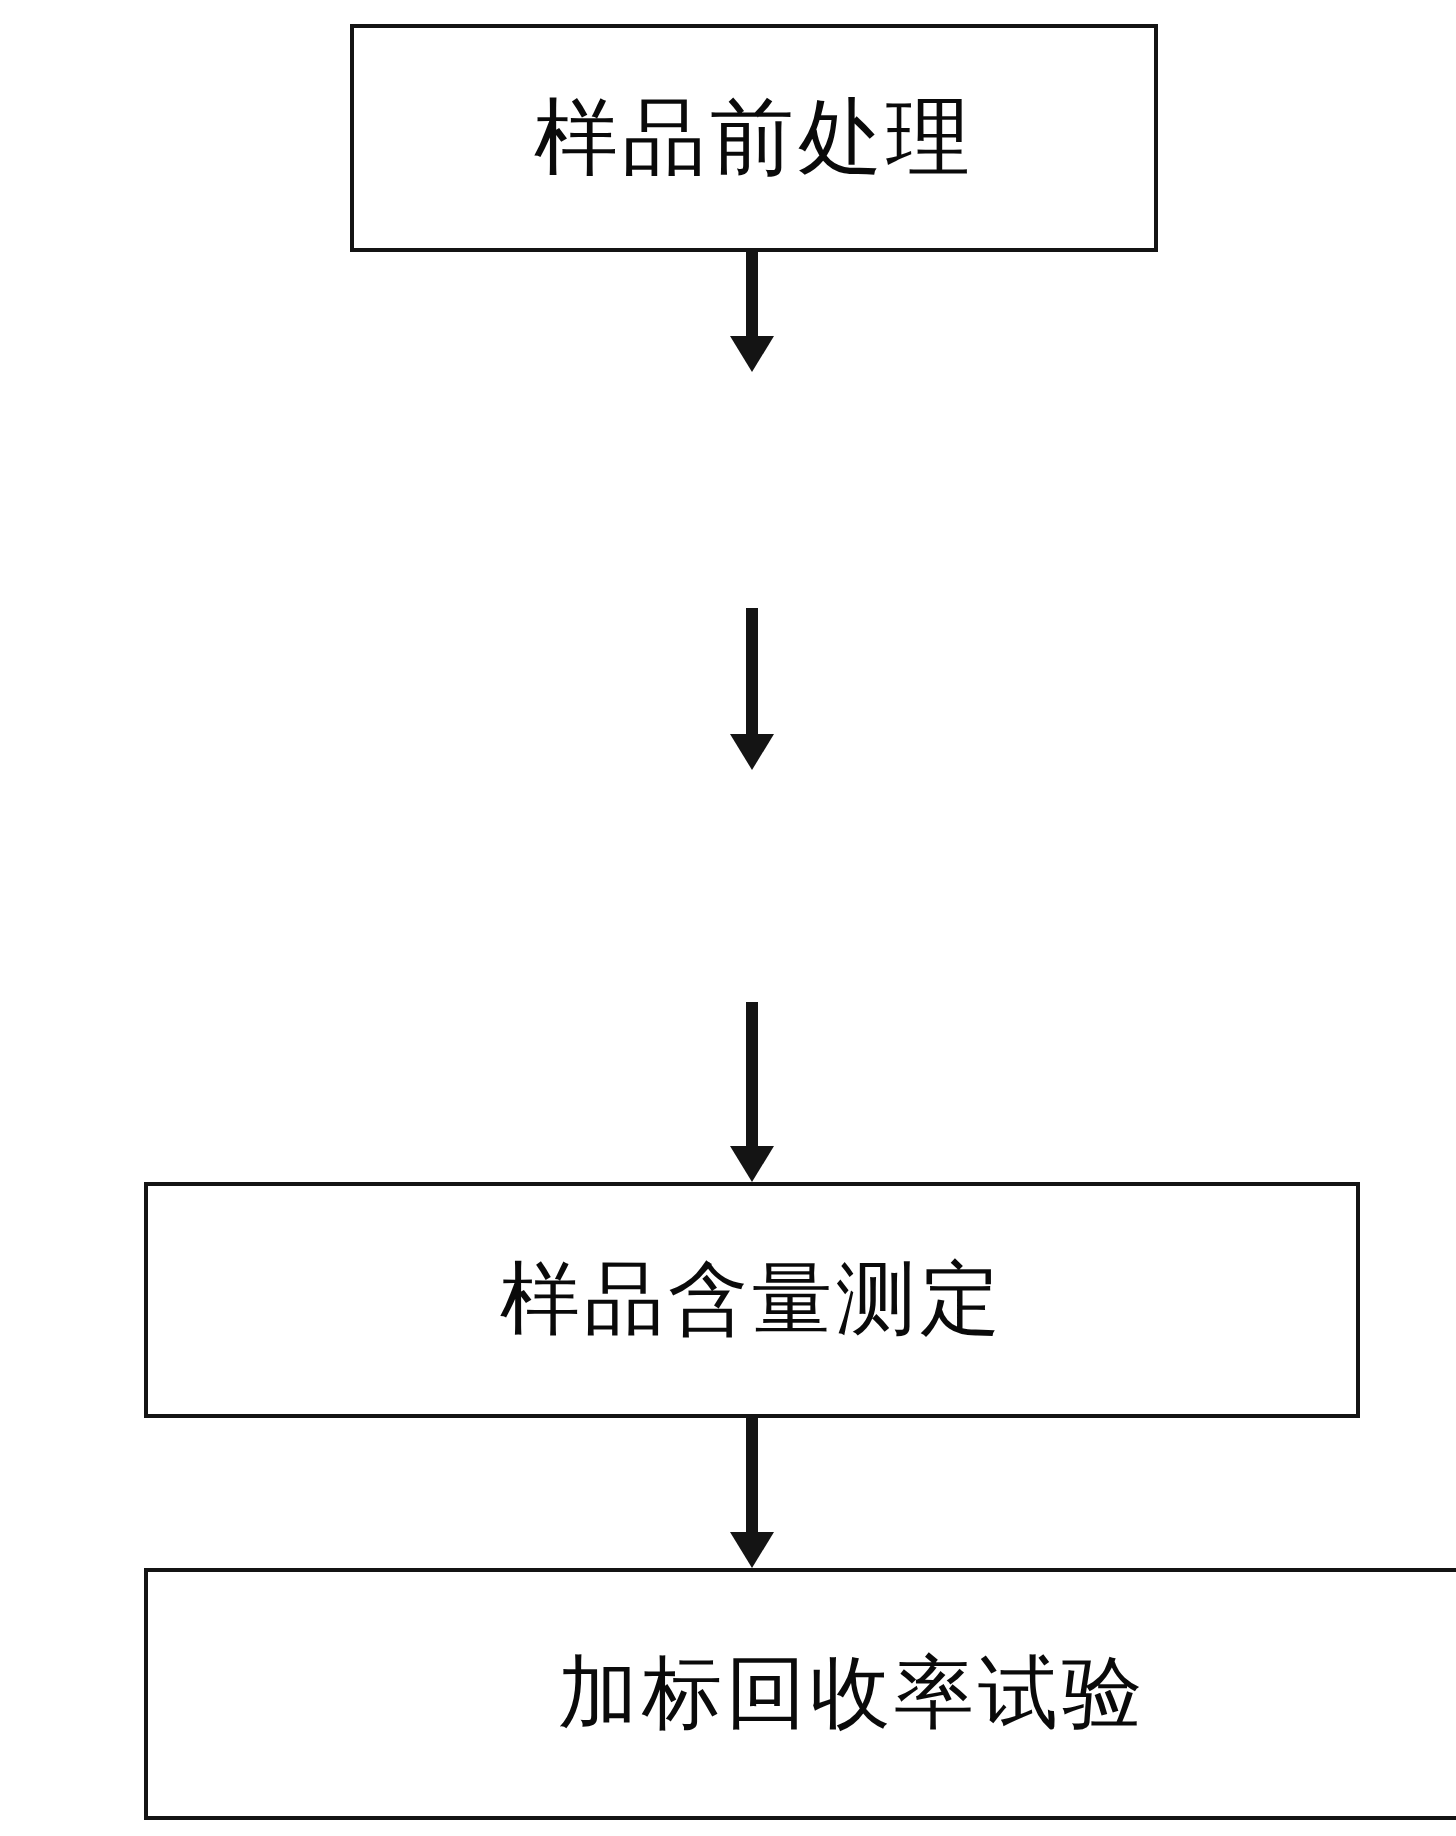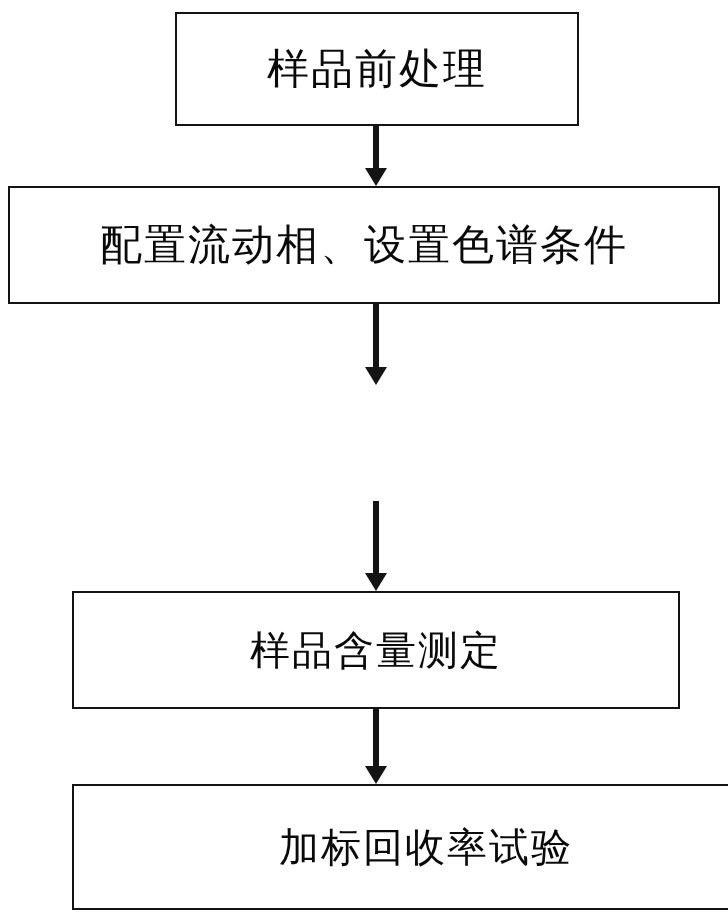--- a/index.html
+++ b/index.html
@@ -55,23 +55,20 @@
     border-top: 18px solid #141414;
   }
 </style>
 </head>
 <body>
 
 <div id="flow">
     <div class="node" style="left: 175px; top: 12px; width: 404px; height: 114px; border-color: rgb(20, 20, 20); background: rgb(255, 255, 255);">
       <span class="node-label" style="font-size: 42px; color: rgb(10, 10, 10);">样品前处理</span>
     </div>
-    <div class="node" style="left: 8px; top: 186px; width: 712px; height: 118px; border-color: rgb(20, 20, 20); background: rgb(255, 255, 255);">
-      <span class="node-label" style="font-size: 42px; color: rgb(10, 10, 10);">配置流动相、设置色谱条件</span>
-    </div>
     <div class="node" style="left: 72px; top: 591px; width: 608px; height: 118px; border-color: rgb(20, 20, 20); background: rgb(255, 255, 255);">
       <span class="node-label" style="font-size: 40px; color: rgb(10, 10, 10);">样品含量测定</span>
     </div>
     <div class="node" style="left: 72px; top: 784px; width: 708px; height: 126px; border-color: rgb(20, 20, 20); background: rgb(255, 255, 255);">
       <span class="node-label" style="font-size: 40px; color: rgb(10, 10, 10);">加标回收率试验</span>
     </div>
     <div class="arrow" style="left: 365px; top: 126px; width: 22px; height: 60px;">
       <div class="arrow-shaft" style="left: 8px; width: 6px; height: 43px; background: rgb(20, 20, 20);"></div>
       <div class="arrow-head" style="left: 0px; top: 42px; border-top-color: rgb(20, 20, 20);"></div>
     </div>

